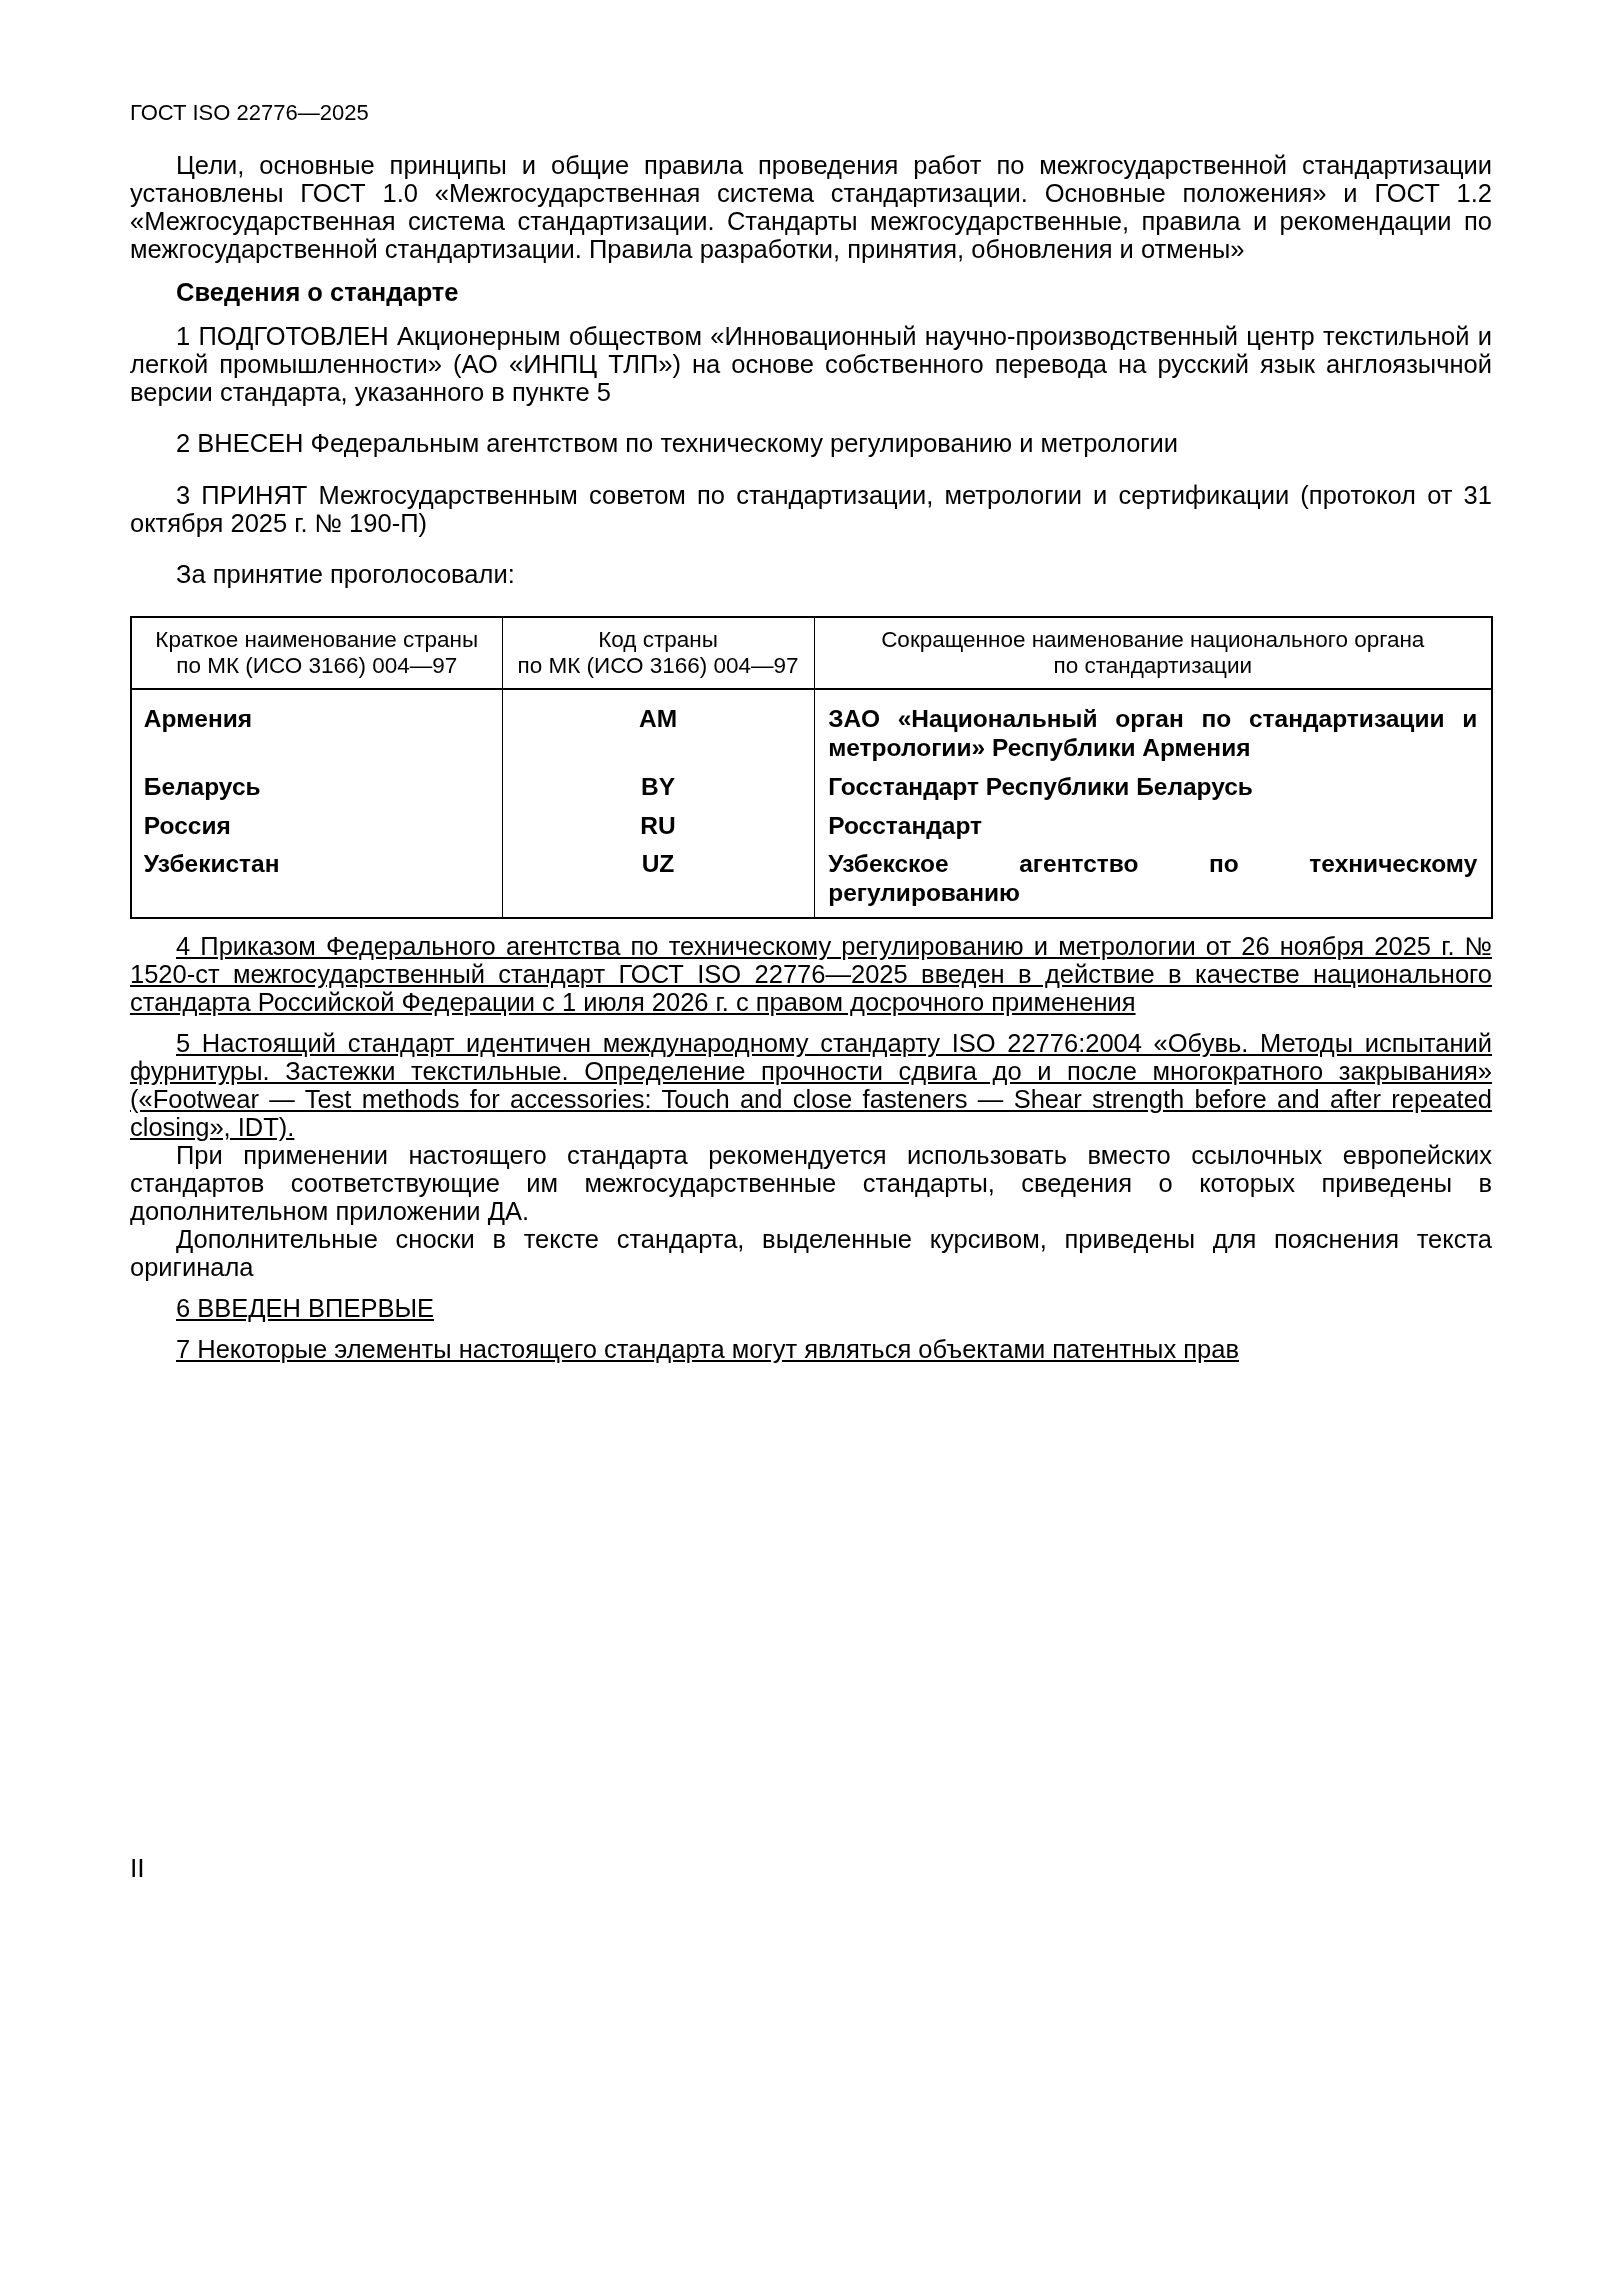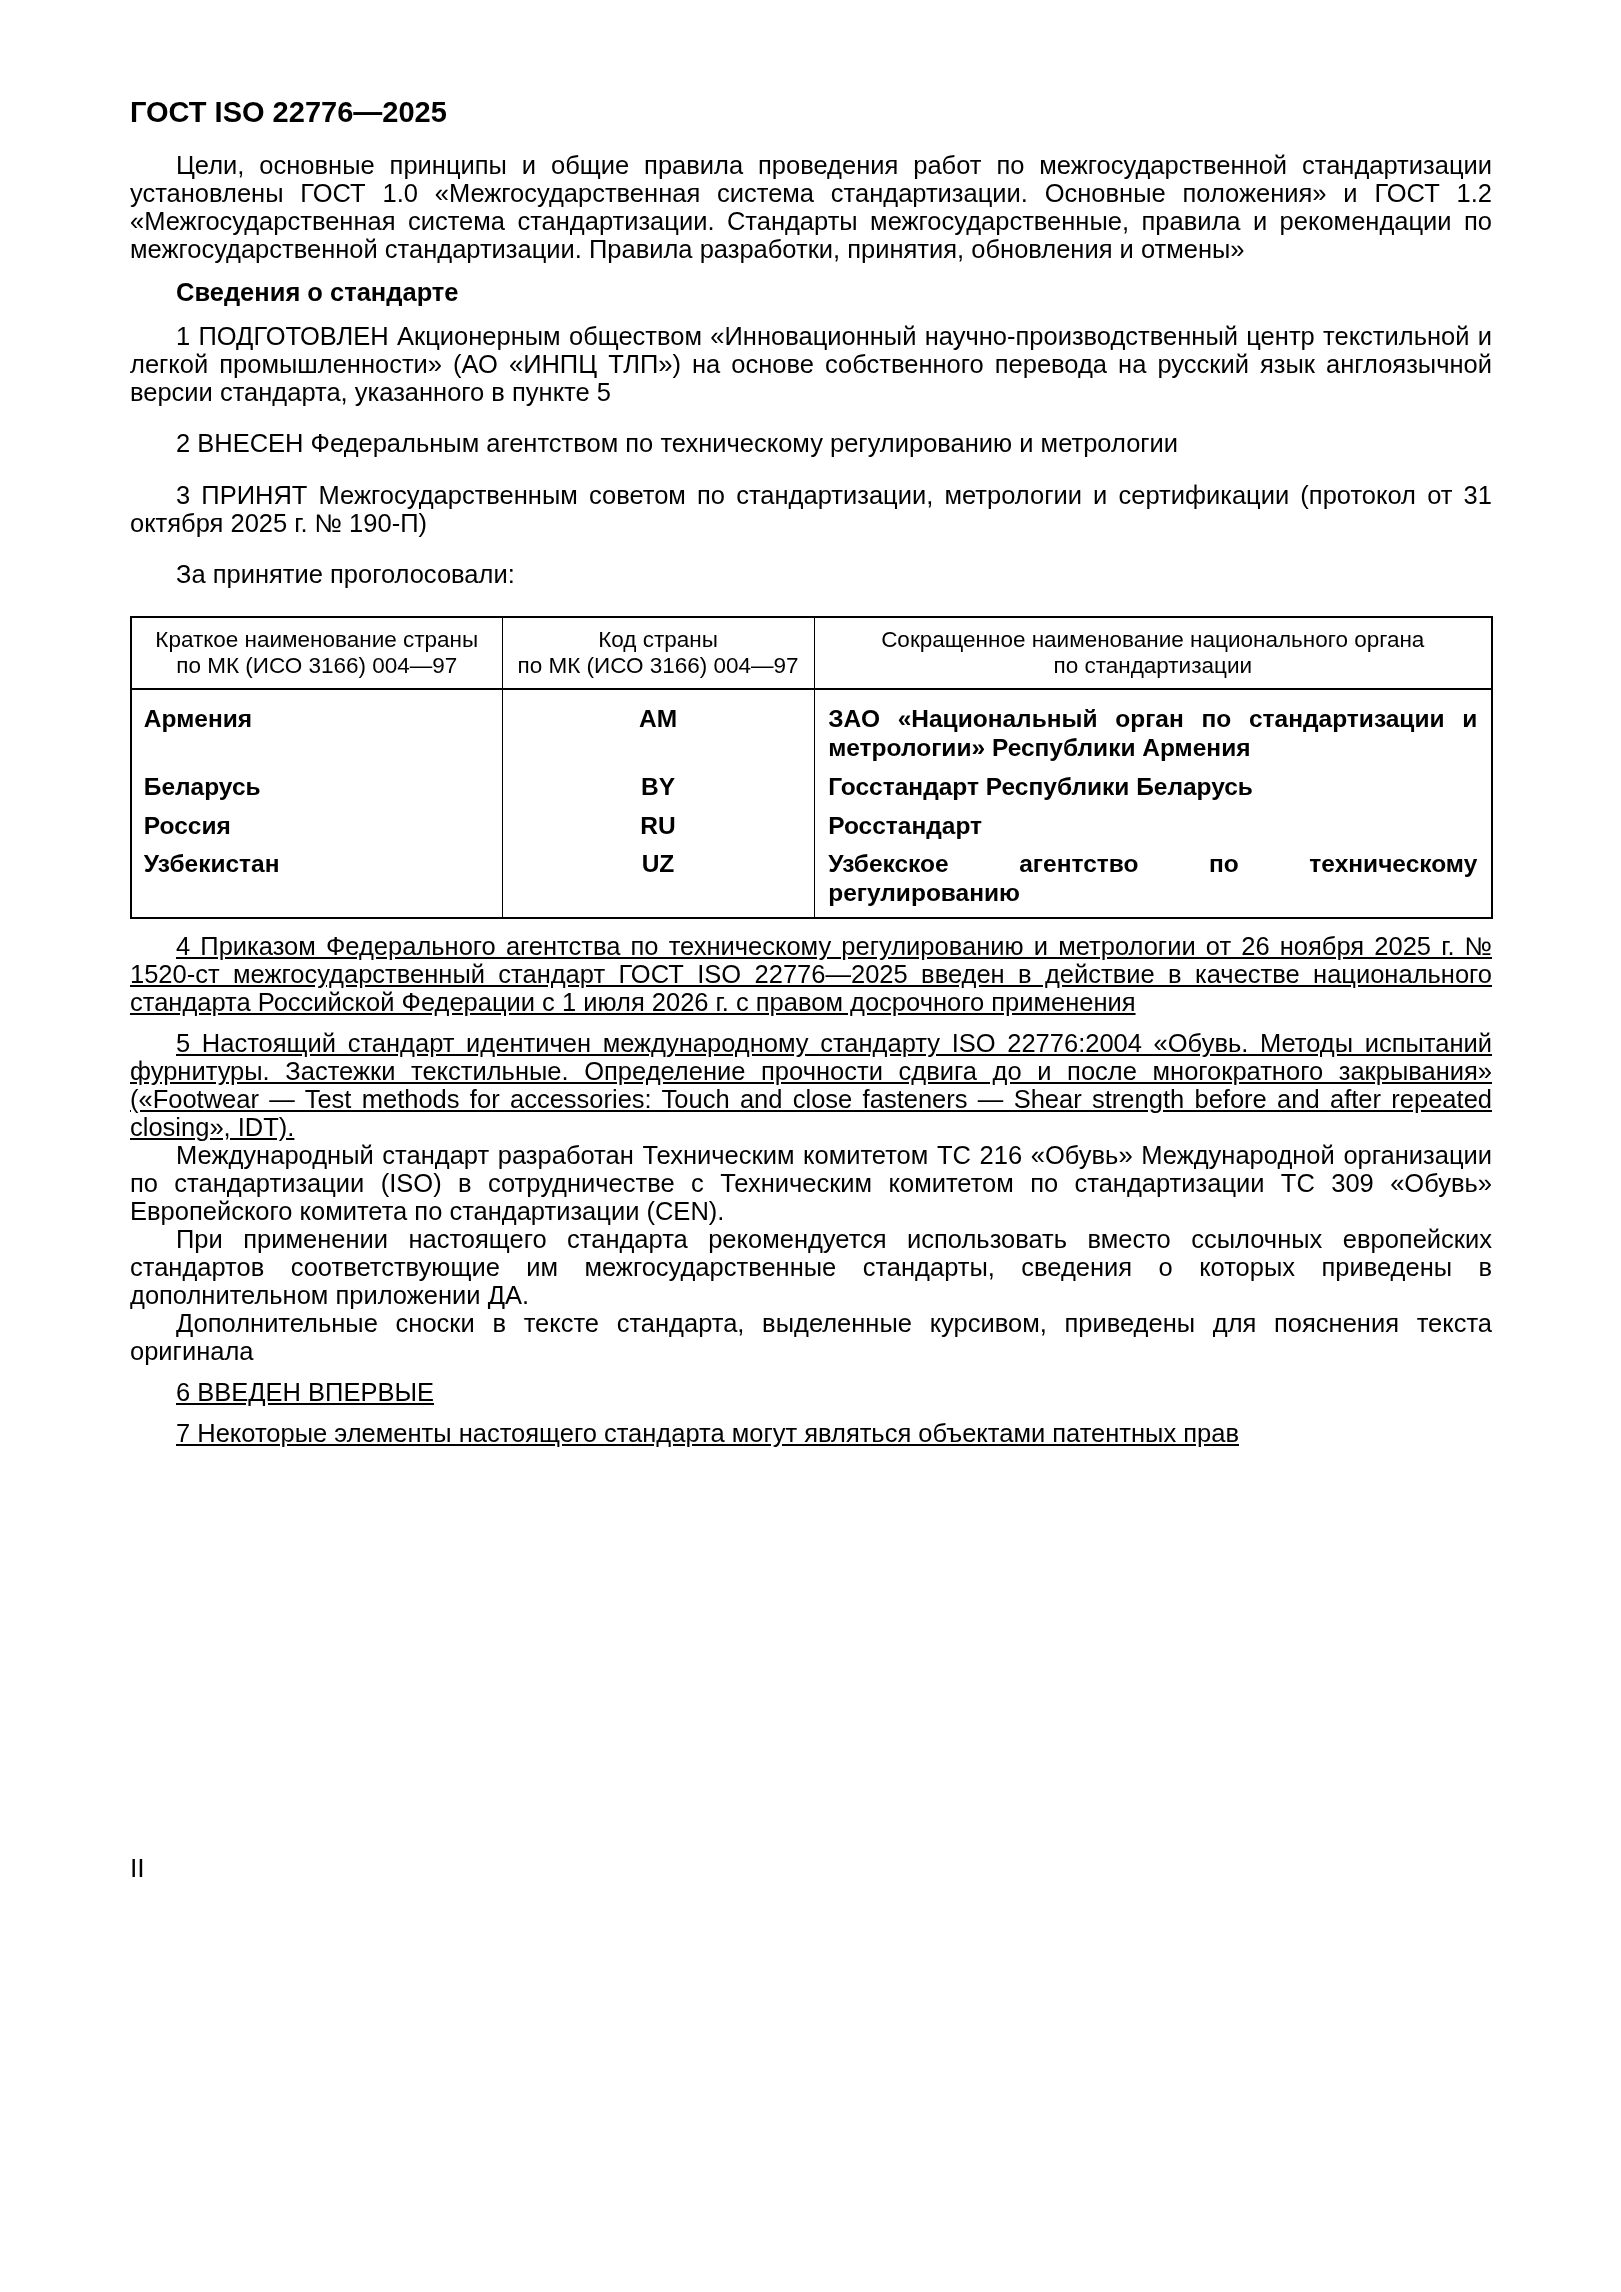--- a/index.html
+++ b/index.html
@@ -12,22 +12,22 @@
     width: 1621px;
     height: 2293px;
     margin: 0 auto;
     background: #ffffff;
     box-sizing: border-box;
     padding: 98px 129px 0 130px;
     font-family: "Liberation Sans", sans-serif;
     color: #000000;
   }
   .doc-number {
-    font-weight: bold;
-    font-size: 29px;
+    font-weight: normal;
+    font-size: 22px;
     line-height: 29px;
   }
   .title {
     margin: 33px 0 0 0;
     text-align: center;
     font-weight: bold;
     font-size: 29px;
     line-height: 33px;
   }
   .para {
@@ -144,21 +144,20 @@
         <td class="col-country">Узбекистан</td>
         <td class="col-code">UZ</td>
         <td class="col-org">Узбекское агентство по техническому регулированию</td>
       </tr>
     </tbody>
   </table>
 
   <p class="para mt-lg">4  Приказом Федерального агентства по техническому регулированию и метрологии от 26 ноября 2025 г. № 1520-ст межгосударственный стандарт ГОСТ ISO 22776—2025 введен в действие в качестве национального стандарта Российской Федерации с 1 июля 2026 г. с правом досрочного применения</p>
 
   <p class="para mt-lg">5  Настоящий стандарт идентичен международному стандарту ISO 22776:2004 «Обувь. Методы испытаний фурнитуры. Застежки текстильные. Определение прочности сдвига до и после многократного закрывания» («Footwear — Test methods for accessories: Touch and close fasteners — Shear strength before and after repeated closing», IDT).</p>
-  <p class="para">Международный стандарт разработан Техническим комитетом ТС 216 «Обувь» Международной организации по стандартизации (ISO) в сотрудничестве с Техническим комитетом по стандартизации ТС 309 «Обувь» Европейского комитета по стандартизации (CEN).</p>
   <p class="para">При применении настоящего стандарта рекомендуется использовать вместо ссылочных европейских стандартов соответствующие им межгосударственные стандарты, сведения о которых приведены в дополнительном приложении ДА.</p>
   <p class="para">Дополнительные сноски в тексте стандарта, выделенные курсивом, приведены для пояснения текста оригинала</p>
 
   <p class="para mt-lg">6  ВВЕДЕН ВПЕРВЫЕ</p>
 
   <p class="para mt-lg">7  Некоторые элементы настоящего стандарта могут являться объектами патентных прав</p>
 
   <div class="footer-num">II</div>
 
 </div>

